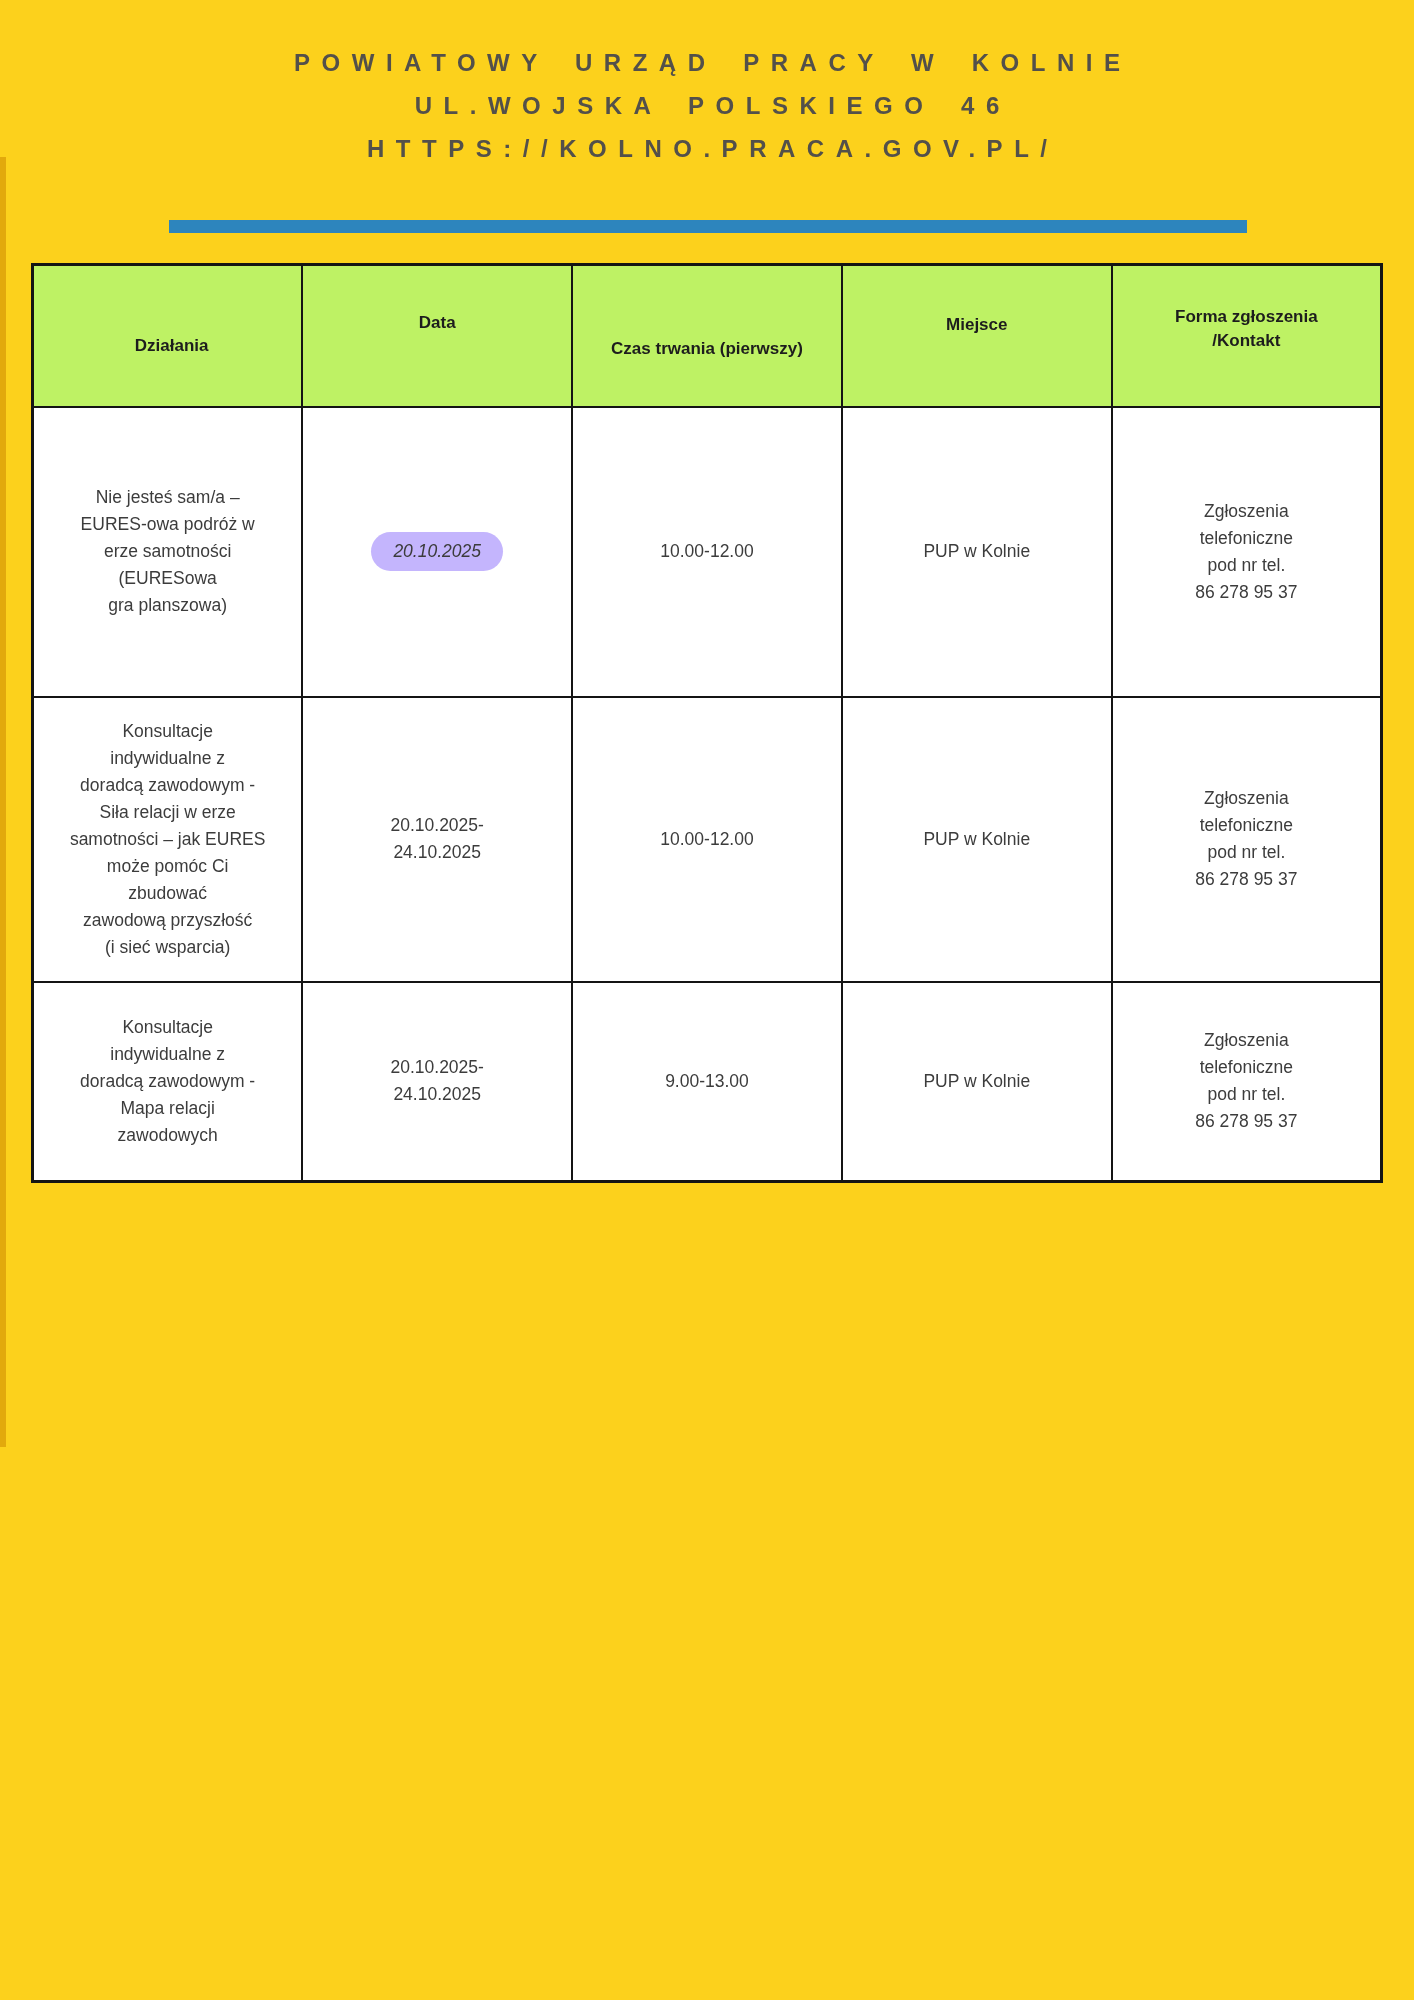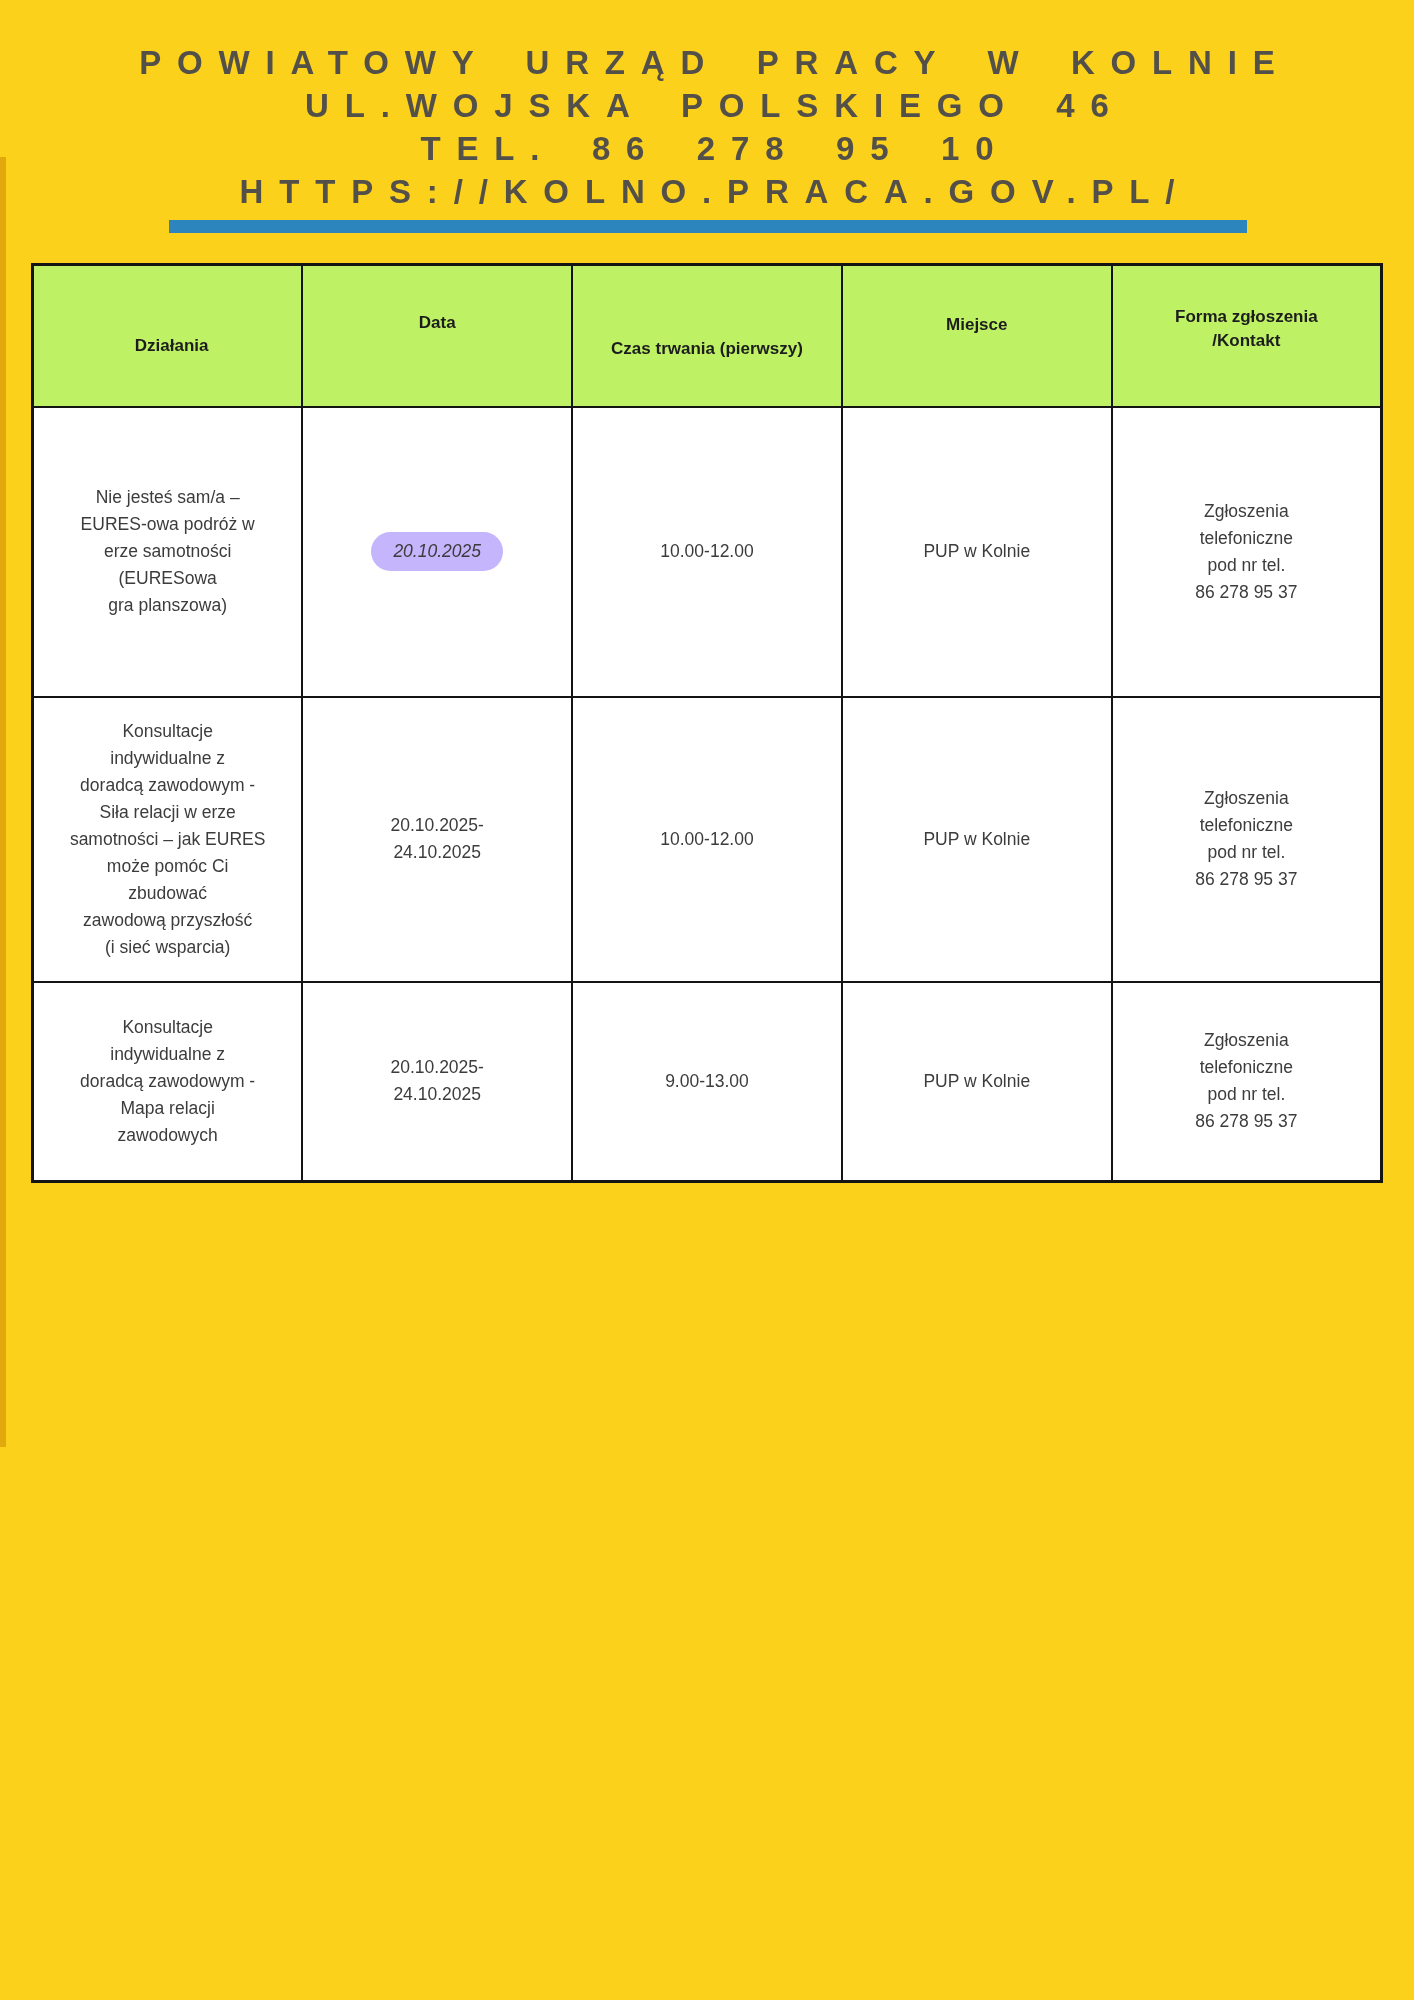--- a/index.html
+++ b/index.html
@@ -25,21 +25,21 @@
   }
   
   .flyer-header {
     position: absolute;
     top: 41px;
     left: 0;
     width: 100%;
     text-align: center;
     color: #53504a;
     font-weight: 700;
-    font-size: 33px;
+    font-size: 24px;
     line-height: 43px;
     letter-spacing: 0.48em;
     word-spacing: 0.35em;
     padding-left: 0.48em; 
     box-sizing: border-box;
   }
   .accent-bar {
     position: absolute;
     left: 169px;
     top: 220px;
@@ -112,21 +112,20 @@
   }
 </style>
 </head>
 <body>
 
 <div class="edge-strip"></div>
 
 <header class="flyer-header">
   <div>POWIATOWY URZĄD PRACY W KOLNIE</div>
   <div>UL.WOJSKA POLSKIEGO 46</div>
-  <div>TEL. 86 278 95 10</div>
   <div>HTTPS://KOLNO.PRACA.GOV.PL/</div>
 </header>
 
 <div class="accent-bar"></div>
 
 <table class="schedule">
   <thead>
     <tr>
       <th class="h1"><span class="hdr">Działania</span></th>
       <th class="h2"><span class="hdr">Data</span></th>

